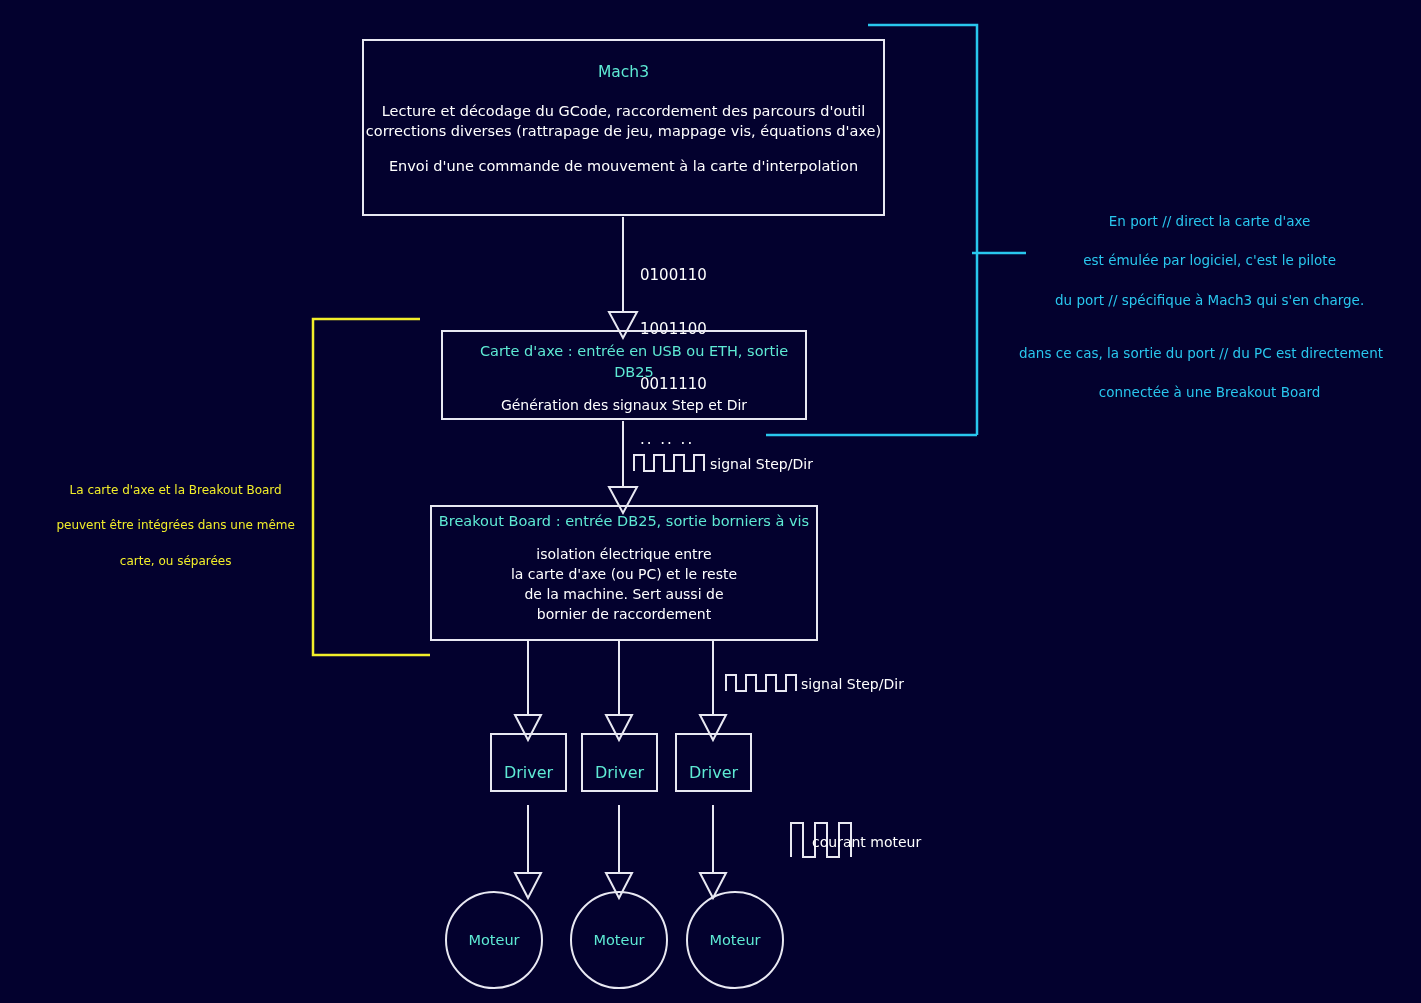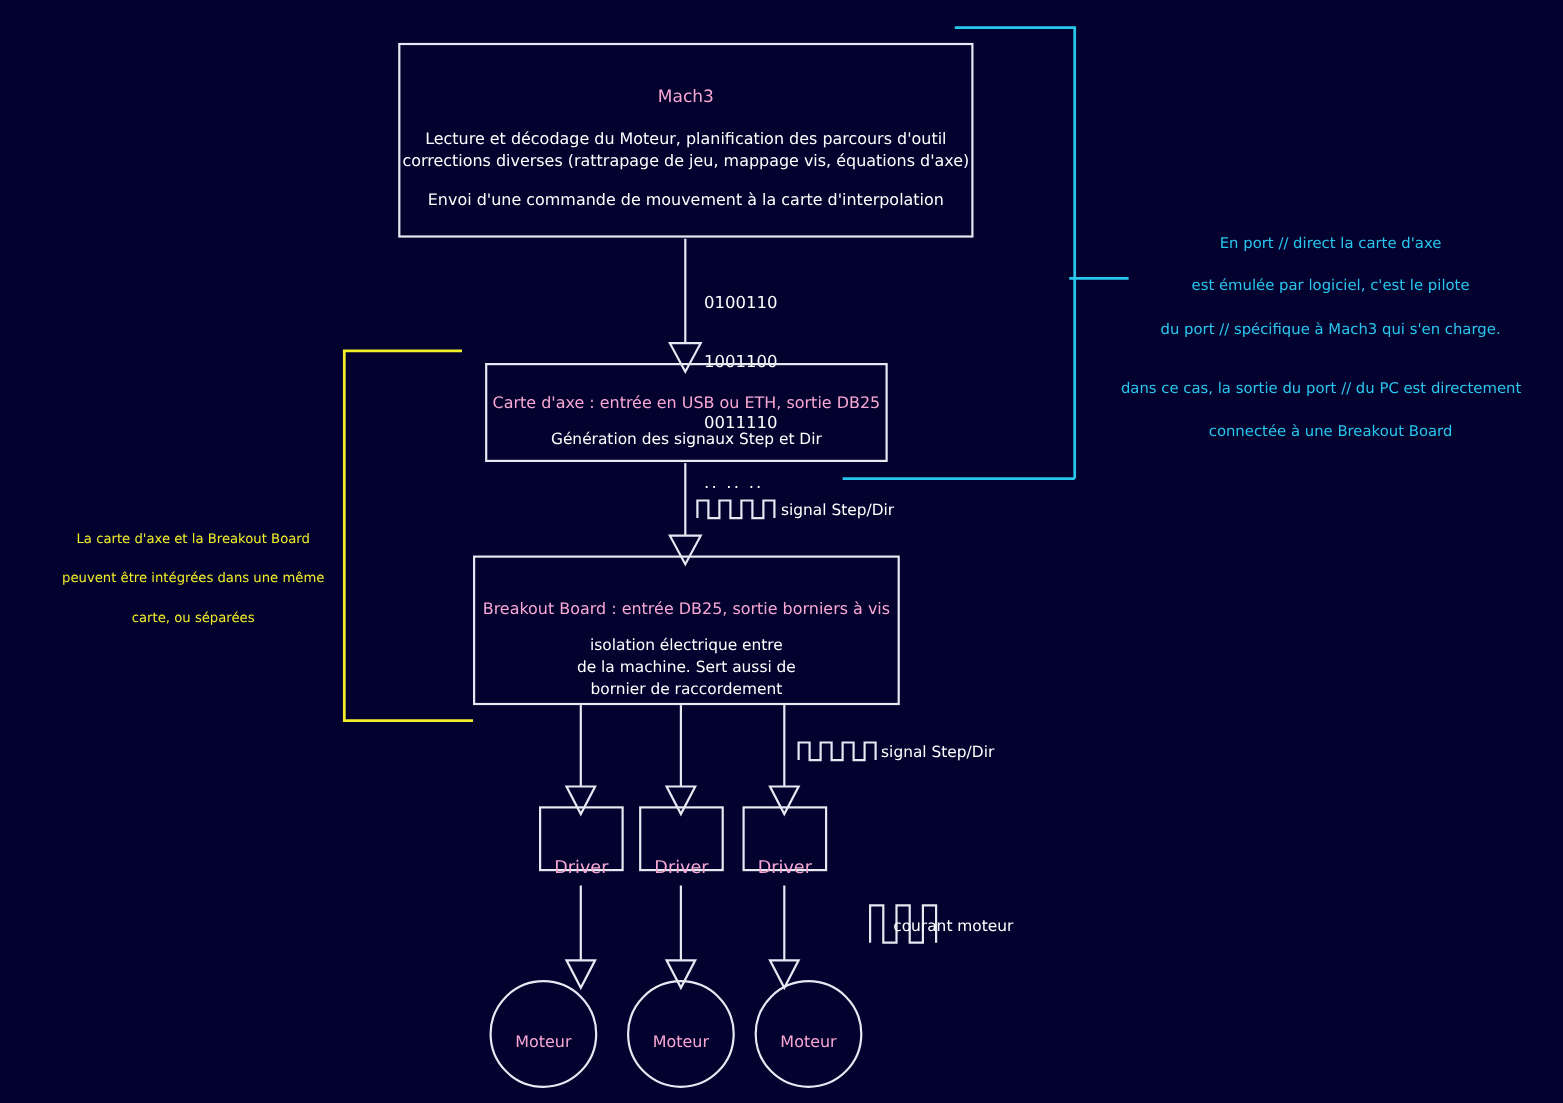--- a/index.html
+++ b/index.html
@@ -35,22 +35,21 @@
     line-height: 1.42;
   }
   .node.circle {
     border-radius: 50%;
     display: flex;
     align-items: center;
     justify-content: center;
   }
   .node-title {
     display: block;
-    color: #f9a8d4;
-    margin-top: 16px;
+    color: #5eead4;
   }
   .node-body {
     display: block;
     color: #ffffff;
   }
   .spacer {
     display: block;
     height: 0.95em;
   }
 
@@ -67,30 +66,30 @@
 
   
   #carte-axe-box {
     left: 441px;
     top: 330px;
     width: 366px;
     height: 90px;
     padding-top: 9px;
     font-size: 14.5px;
   }
-  #carte-axe-box .node-title { font-size: 14.5px; }
+  #carte-axe-box .node-title { font-size: 14.5px; padding-left: 20px; }
   #carte-axe-box .node-body { font-size: 14px; }
 
   
   #breakout-box {
     left: 430px;
     top: 505px;
     width: 388px;
     height: 136px;
-    padding-top: 21px;
+    padding-top: 4px;
     font-size: 14px;
   }
   #breakout-box .node-title { font-size: 14.5px; }
 
   
   .driver-box {
     width: 77px;
     height: 59px;
     top: 733px;
     padding-top: 27px;
@@ -203,21 +202,21 @@
       <line x1="977" y1="435" x2="766" y2="435"></line>
       <line x1="972" y1="253" x2="1026" y2="253"></line>
     </g>
 
     <polyline fill="none" stroke="#f2ee2a" stroke-width="2.5" points="420,319 313,319 313,655 430,655"></polyline>
   </svg>
 
   <div class="node" id="mach3-box">
     <span class="node-title">Mach3</span>
     <span class="spacer"></span>
-    <span class="node-body">Lecture et décodage du Moteur, planification des parcours d'outil</span>
+    <span class="node-body">Lecture et décodage du GCode, raccordement des parcours d'outil</span>
     <span class="node-body">corrections diverses (rattrapage de jeu, mappage vis, équations d'axe)</span>
     <span class="spacer"></span>
     <span class="node-body">Envoi d'une commande de mouvement à la carte d'interpolation</span>
   </div>
 
   <div class="text-label" id="binary-stream">
     <div>0100110</div>
     <div>1001100</div>
     <div>0011110</div>
     <div class="ellipsis">.. .. ..</div>
@@ -230,20 +229,21 @@
   </div>
 
   <div class="wave-label" id="label-stepdir-1">signal Step/Dir</div>
   <div class="wave-label" id="label-stepdir-2">signal Step/Dir</div>
   <div class="wave-label" id="label-courant">courant moteur</div>
 
   <div class="node" id="breakout-box">
     <span class="node-title">Breakout Board : entrée DB25, sortie borniers à vis</span>
     <span class="spacer"></span>
     <span class="node-body">isolation électrique entre</span>
+    <span class="node-body">la carte d'axe (ou PC) et le reste</span>
     <span class="node-body">de la machine. Sert aussi de</span>
     <span class="node-body">bornier de raccordement</span>
   </div>
 
   <div class="node driver-box" id="driver-1">
     <span class="node-title">Driver</span>
   </div>
   <div class="node driver-box" id="driver-2">
     <span class="node-title">Driver</span>
   </div>

